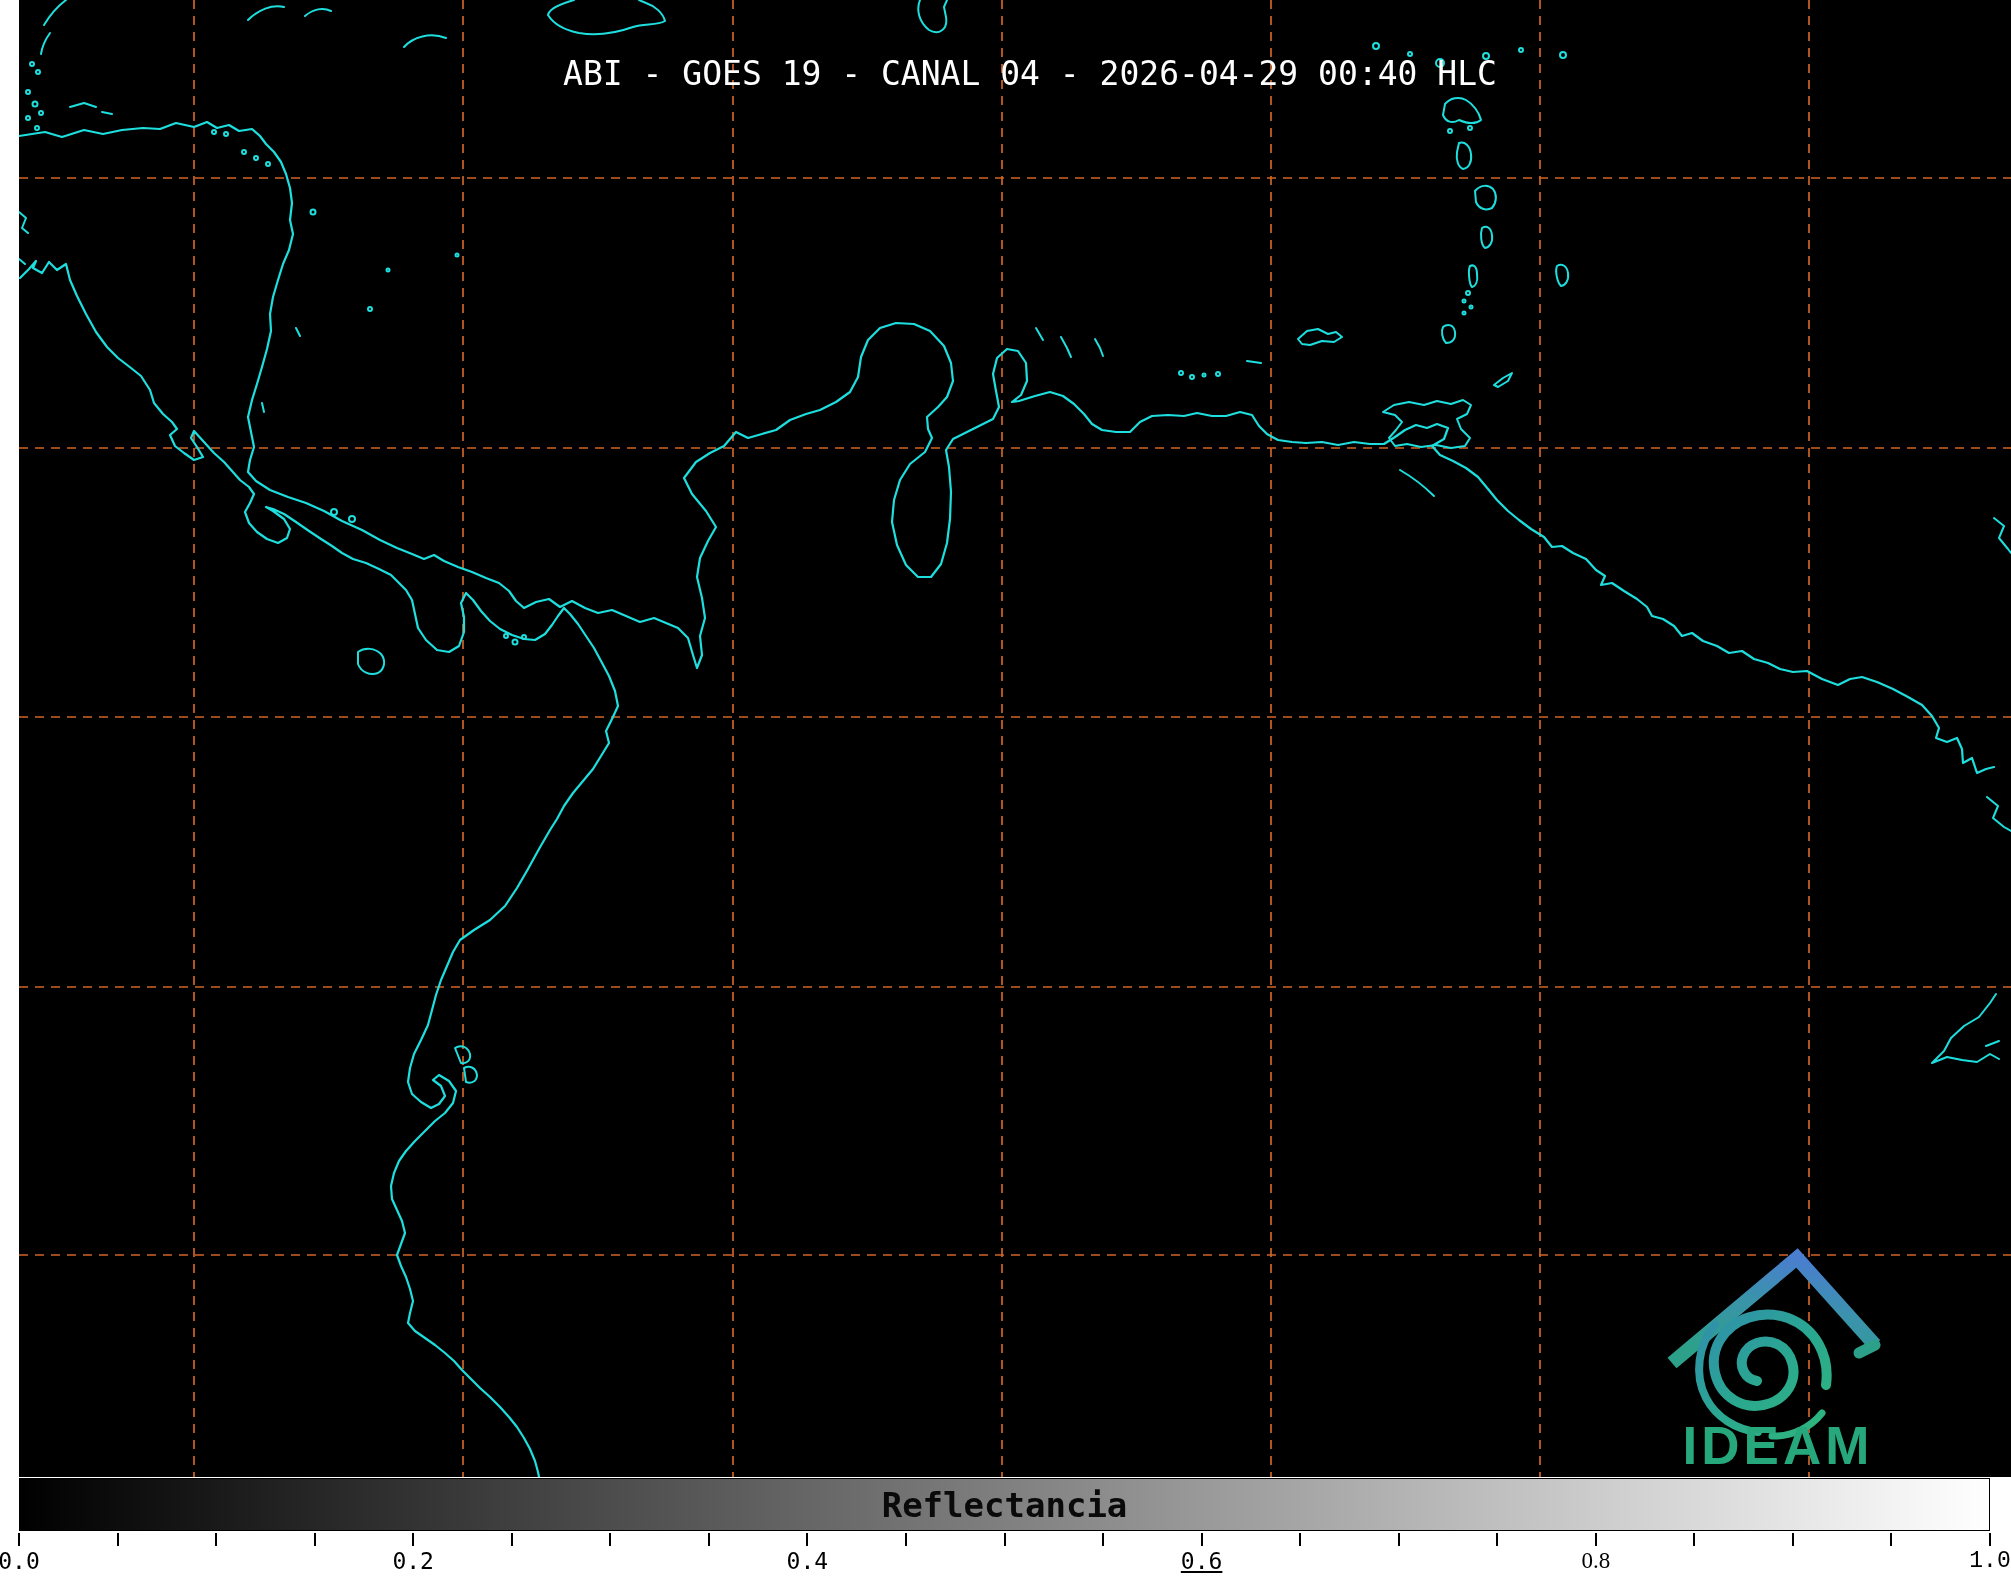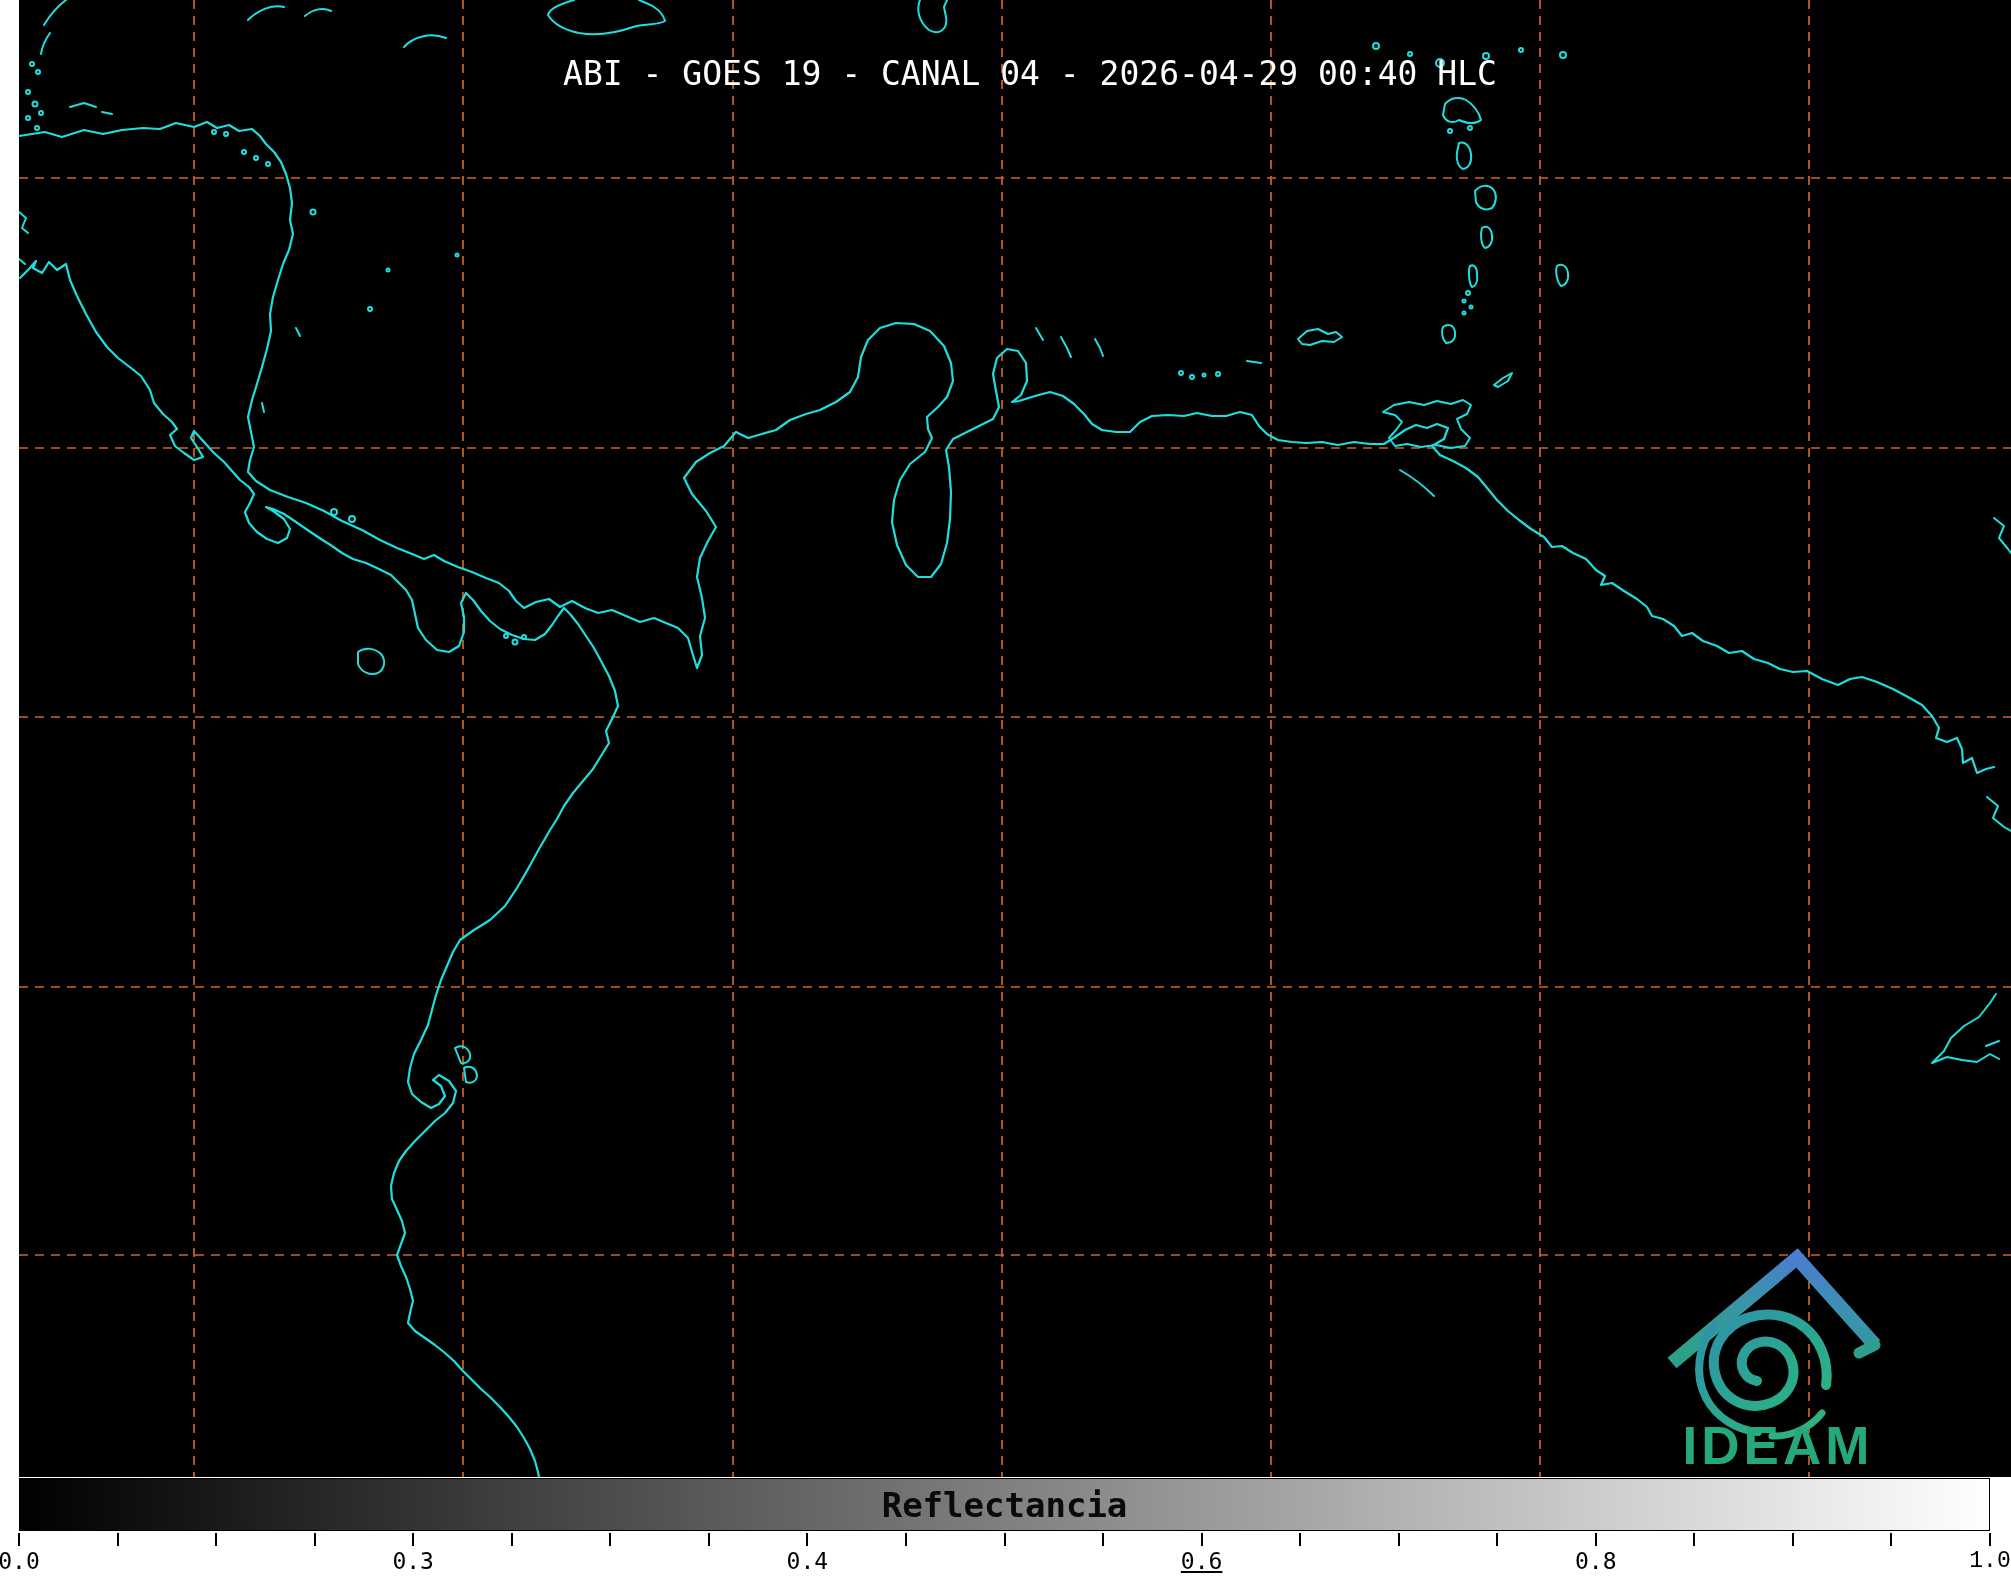--- a/index.html
+++ b/index.html
@@ -190,18 +190,18 @@
     <div class="cbar-tick" style="left: 1200.6px;"></div>
     <div class="cbar-tick" style="left: 1299.15px;"></div>
     <div class="cbar-tick" style="left: 1397.7px;"></div>
     <div class="cbar-tick" style="left: 1496.25px;"></div>
     <div class="cbar-tick" style="left: 1594.8px;"></div>
     <div class="cbar-tick" style="left: 1693.35px;"></div>
     <div class="cbar-tick" style="left: 1791.9px;"></div>
     <div class="cbar-tick" style="left: 1890.45px;"></div>
     <div class="cbar-tick" style="left: 1989px;"></div>
     <div class="cbar-ticklabel" style="left: 19px;">0.0</div>
-    <div class="cbar-ticklabel" style="left: 413.2px;">0.3</div>
+    <div class="cbar-ticklabel" style="left: 413.2px;">0.2</div>
     <div class="cbar-ticklabel" style="left: 807.4px; text-align: center;">0.4</div>
     <div class="cbar-ticklabel" style="left: 1201.6px; text-decoration: underline;">0.6</div>
-    <div class="cbar-ticklabel" style="left: 1595.8px;">0.8</div>
+    <div class="cbar-ticklabel" style="left: 1595.8px; font-family: Liberation Serif, serif;">0.8</div>
     <div class="cbar-ticklabel" style="left: 1990px; font-family: Liberation Mono, monospace;">1.0</div>
   </div>
 
 </body></html>

